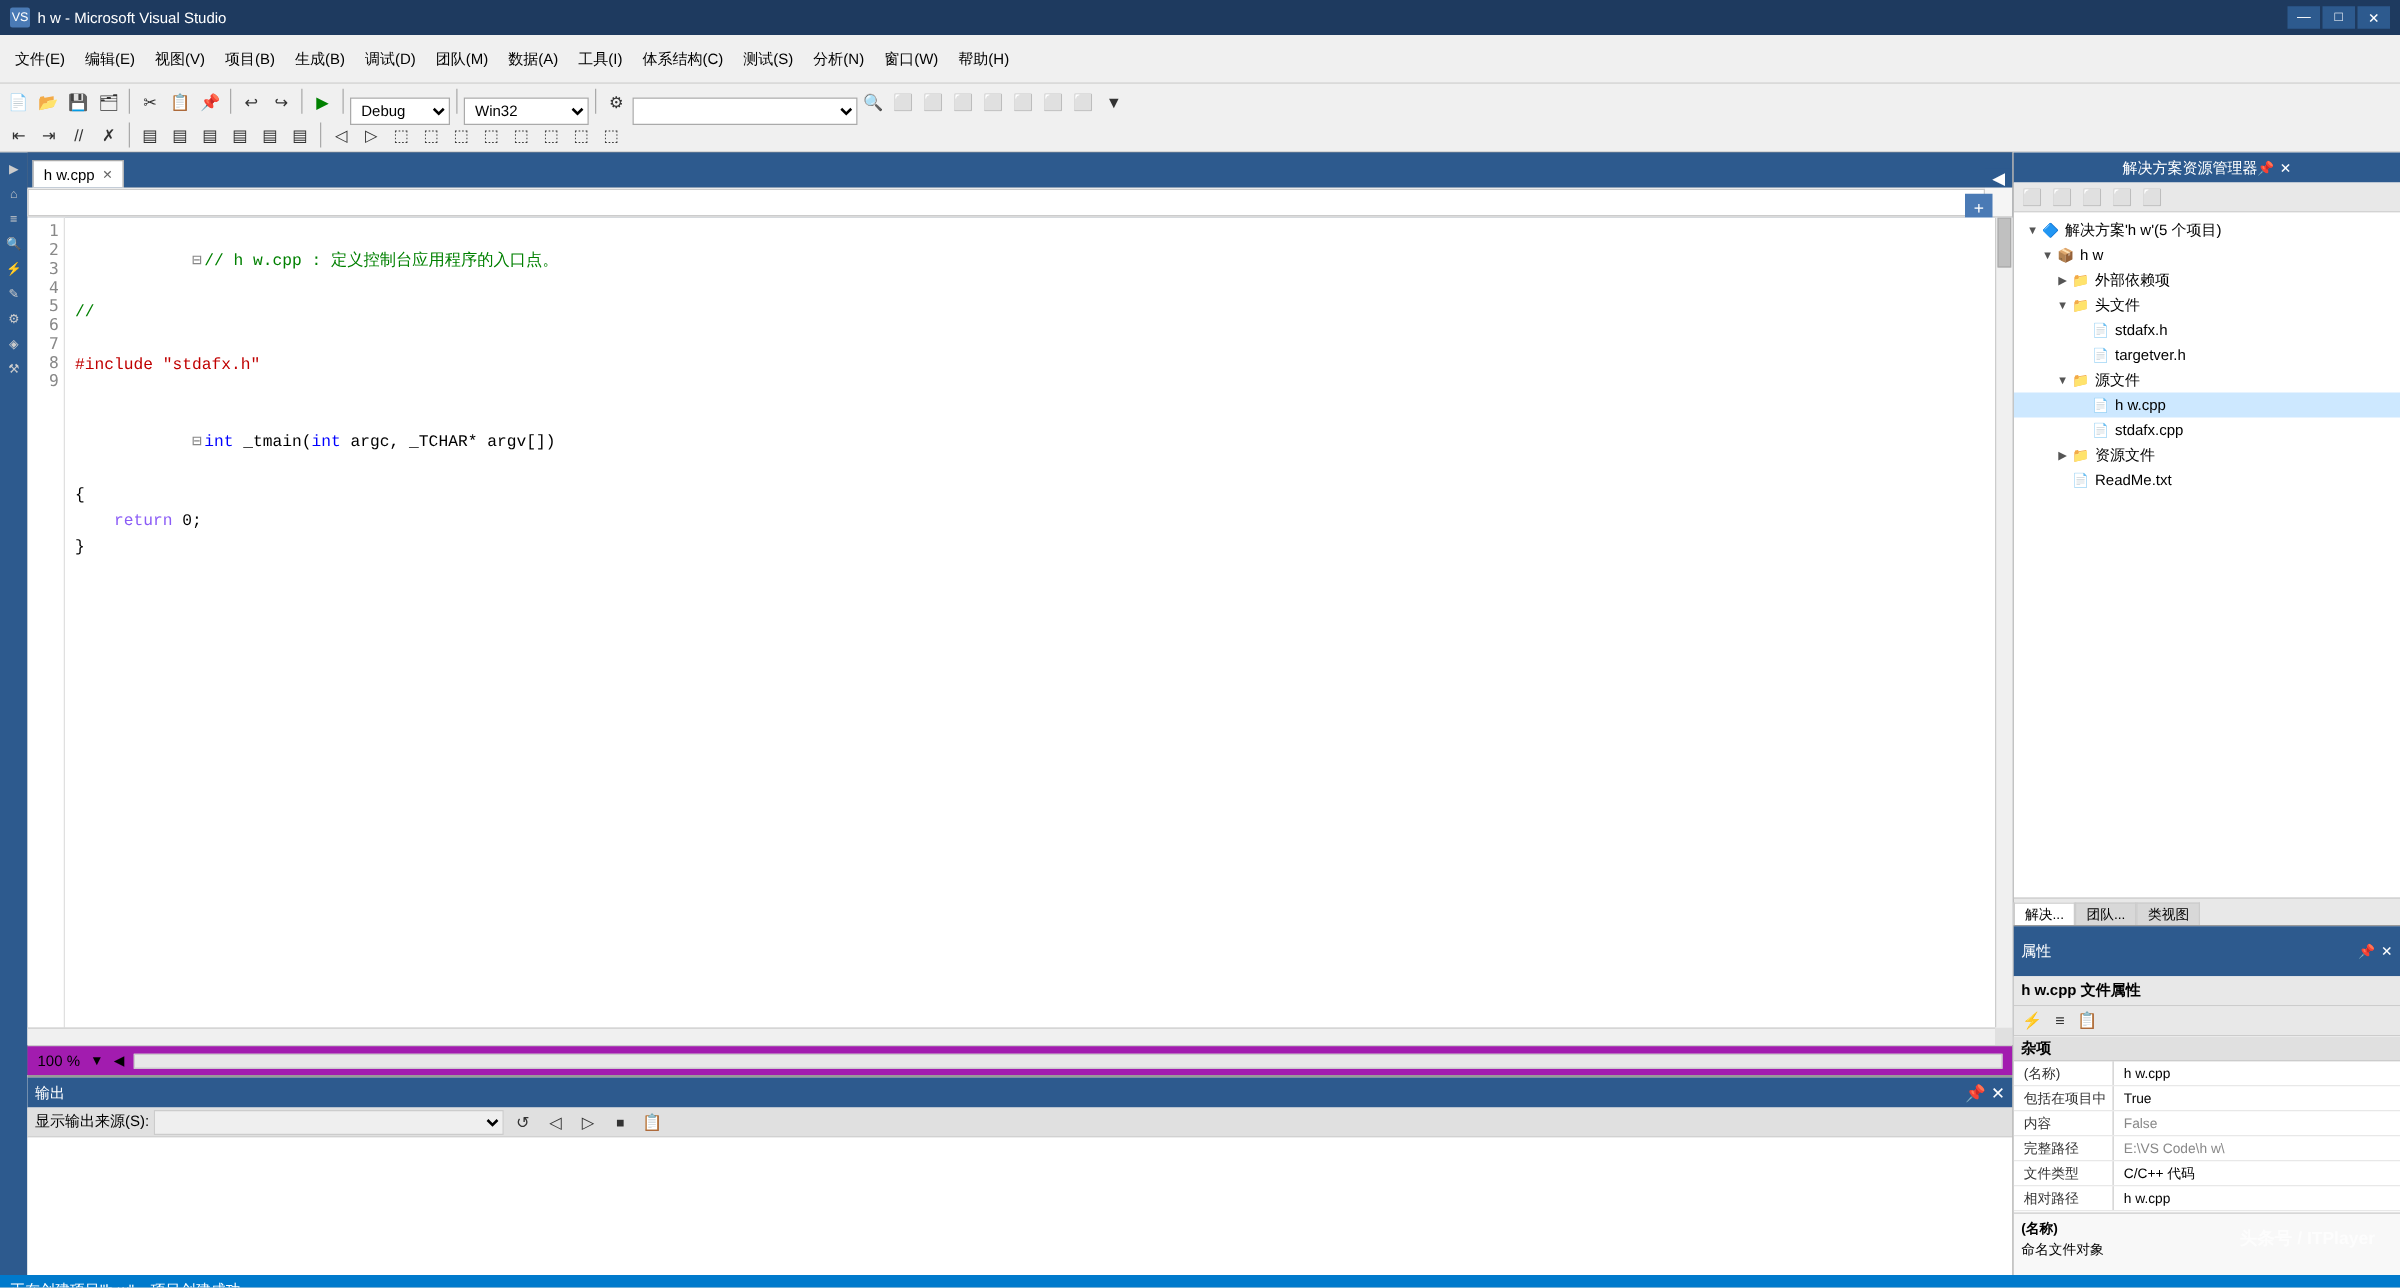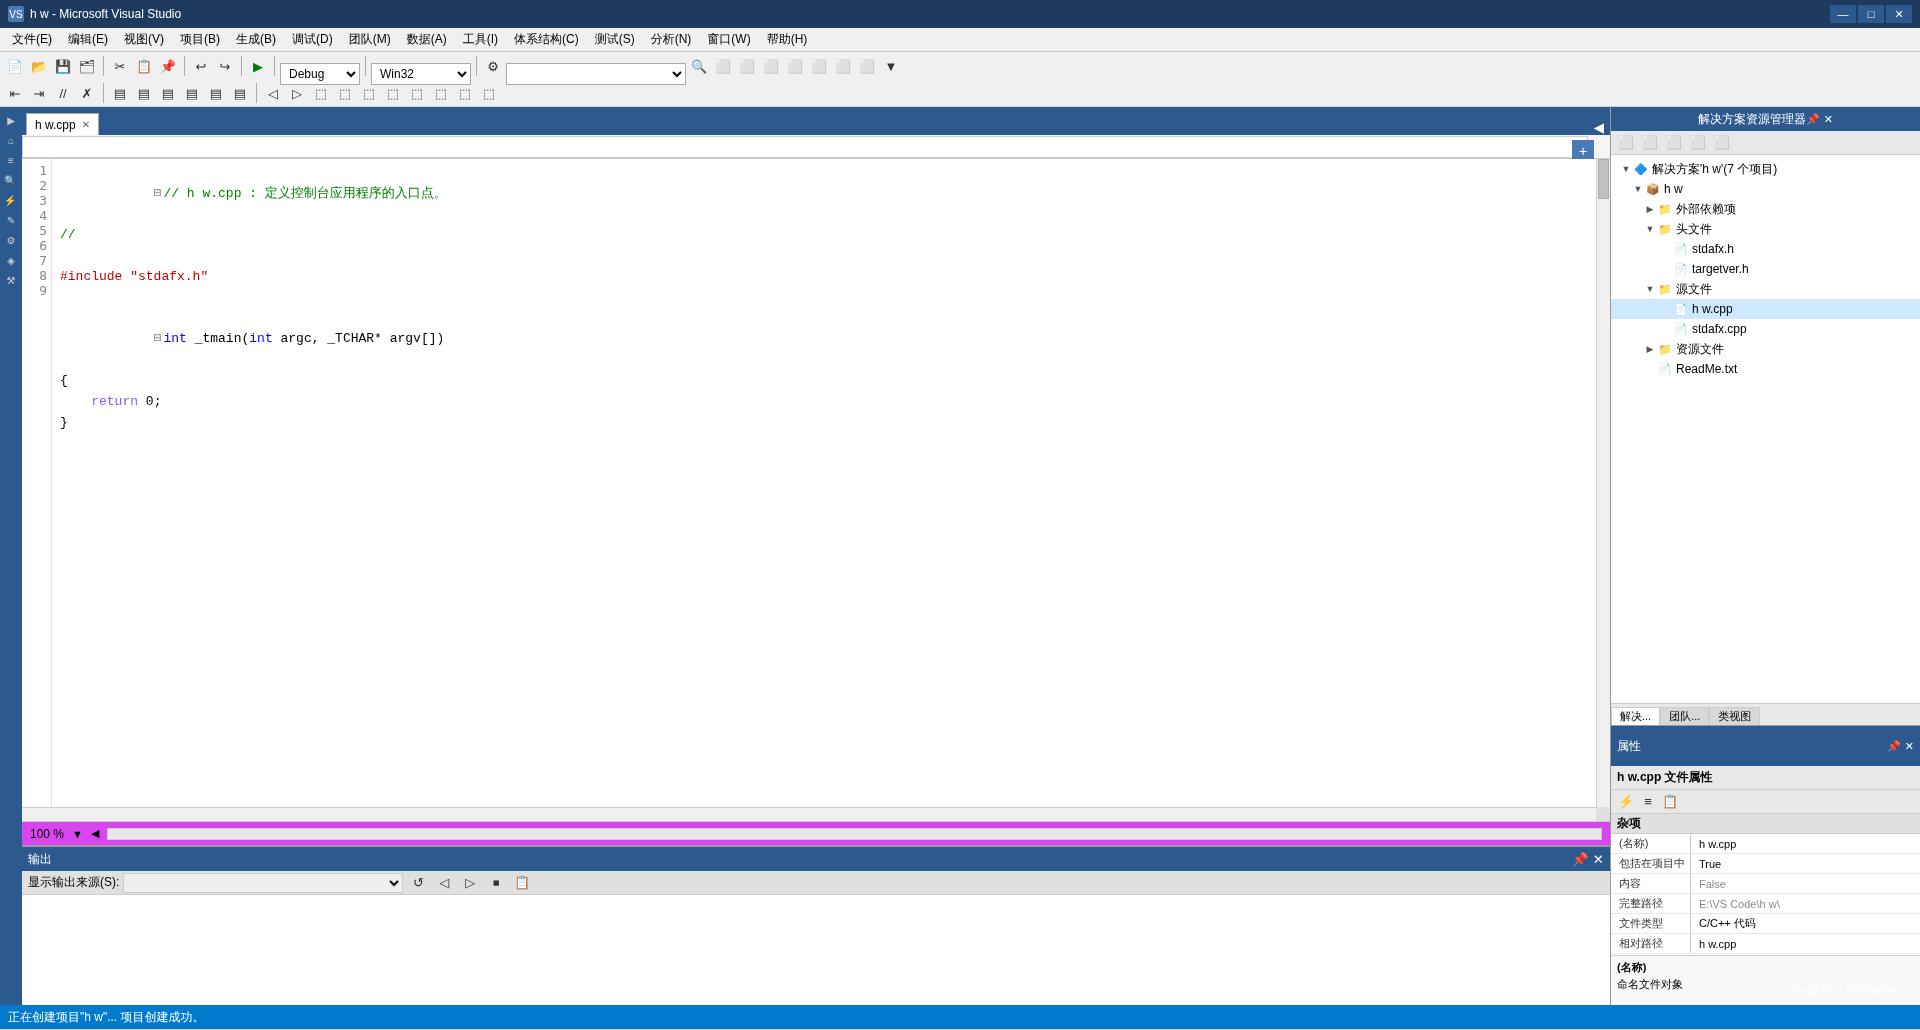--- a/index.html
+++ b/index.html
@@ -17,21 +17,21 @@
     }
     .title-bar-left { display: flex; align-items: center; gap: 6px; }
     .title-bar-icon { width: 16px; height: 16px; background: #4a7ab5; border-radius: 2px; display: flex; align-items: center; justify-content: center; font-size: 10px; }
     .title-bar-text { font-size: 12px; }
     .title-bar-controls { display: flex; gap: 2px; }
     .title-btn { width: 26px; height: 18px; background: #2d5a8e; border: none; color: white; cursor: pointer; font-size: 11px; display: flex; align-items: center; justify-content: center; }
 
     
     .menu-bar {
       background: #f0f0f0;
-      height: 24px;
+      height: 39px;
       display: flex;
       align-items: center;
       border-bottom: 1px solid #ccc;
       padding: 0 4px;
     }
     .menu-item {
       padding: 2px 8px;
       font-size: 12px;
       cursor: pointer;
       height: 22px;
@@ -170,21 +170,21 @@
     .c-comment { color: #008000; }
     .c-keyword { color: #0000ff; }
     .c-include { color: #c00000; }
     .c-normal { color: #000; }
     .c-return { color: #8b5cf6; }
     .fold-icon { color: #888; cursor: pointer; margin-right: 2px; }
 
     
     .editor-footer {
       height: 24px;
-      background: #d946ef;
+      background: #a21caf;
       border-top: 1px solid #ccc;
       display: flex;
       align-items: center;
       padding: 0 8px;
       gap: 8px;
       font-size: 12px;
     }
 
     
     .right-panel {
@@ -645,21 +645,21 @@
         <button class="tb-btn">⬜</button>
         <button class="tb-btn">⬜</button>
         <button class="tb-btn">⬜</button>
       </div>
       <div class="solution-tree">
 
         <div class="tree-item">
           <span class="tree-indent" style="width:4px;"></span>
           <span class="tree-arrow">▼</span>
           <span class="tree-icon icon-solution">🔷</span>
-          <span>解决方案'h w'(7 个项目)</span>
+          <span>解决方案'h w'(5 个项目)</span>
         </div>
 
         <div class="tree-item">
           <span class="tree-indent" style="width:16px;"></span>
           <span class="tree-arrow">▼</span>
           <span class="tree-icon icon-project">📦</span>
           <span>h w</span>
         </div>
 
         <div class="tree-item">

